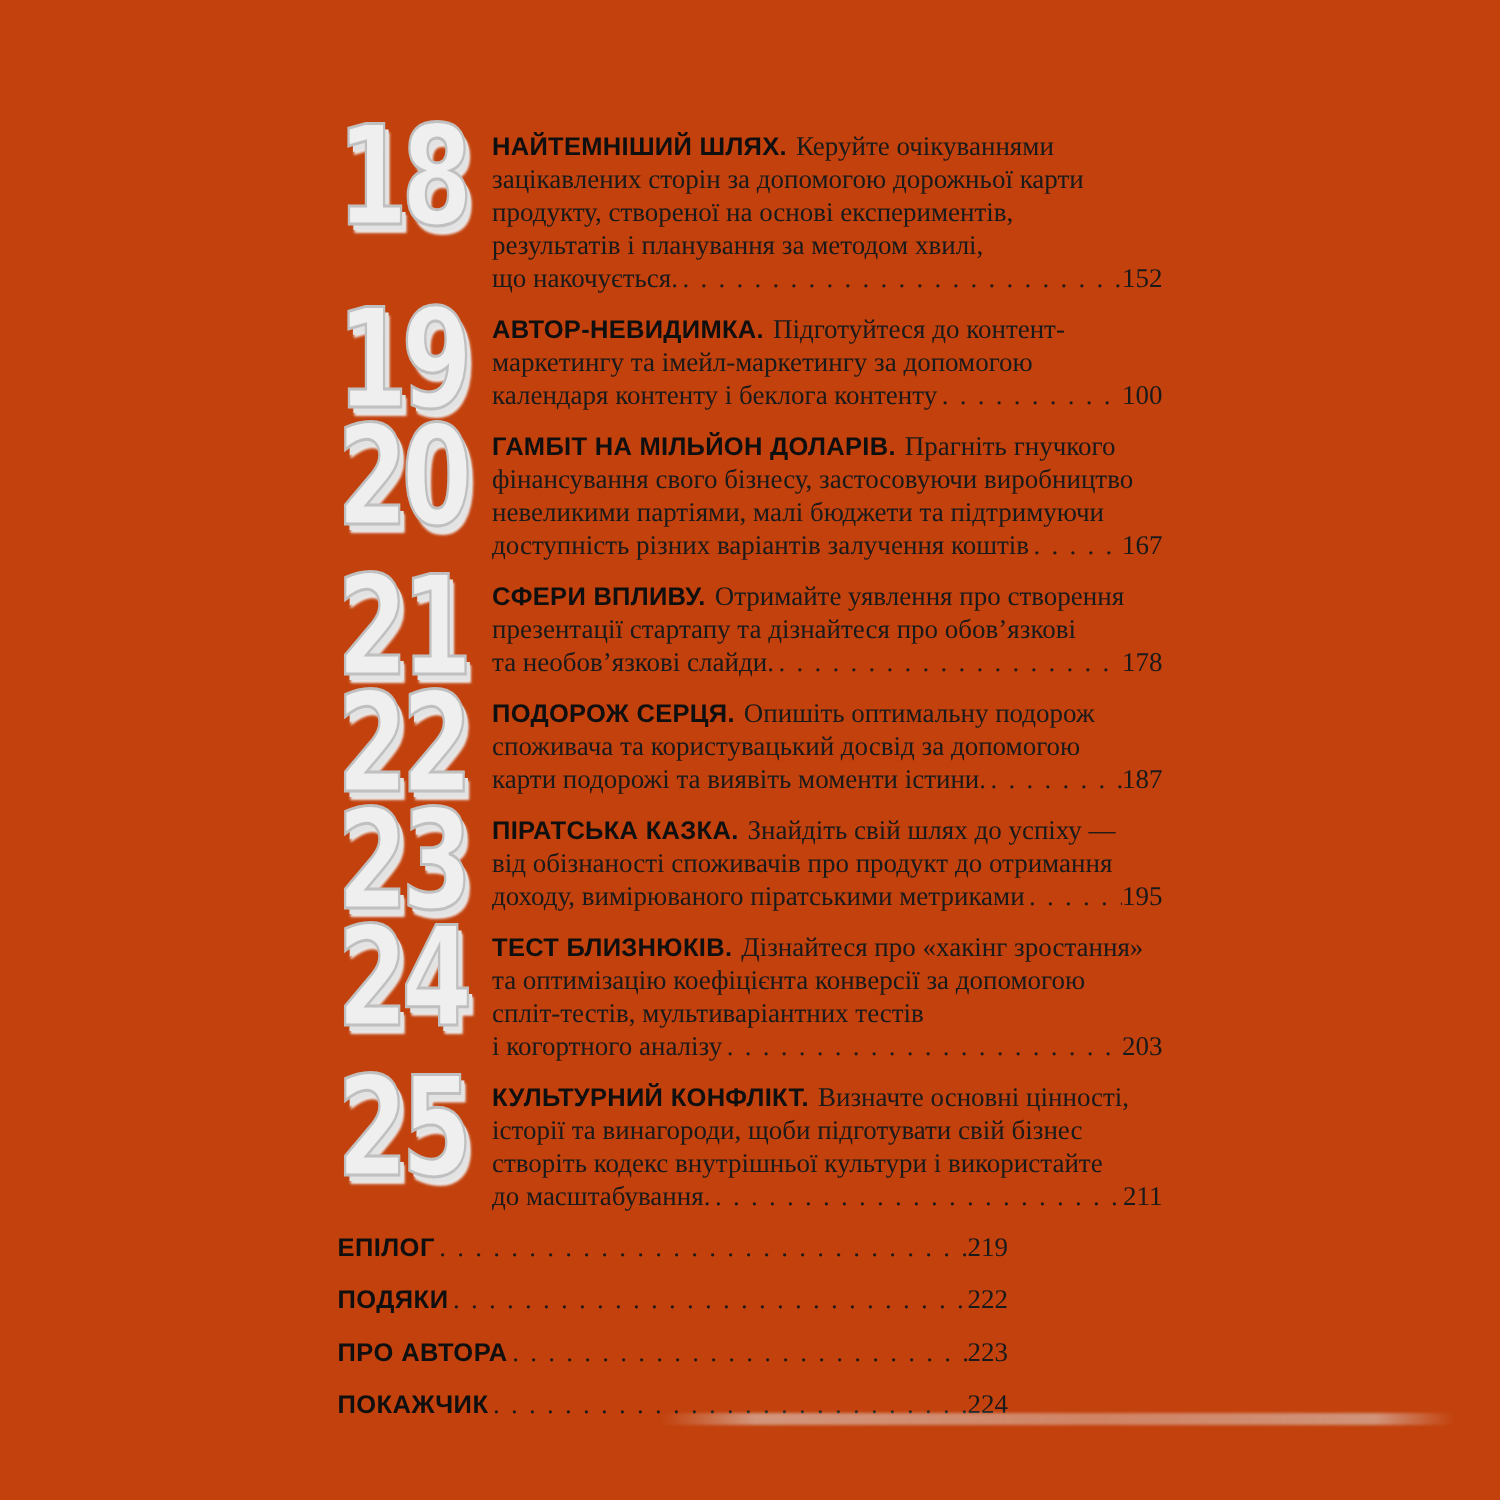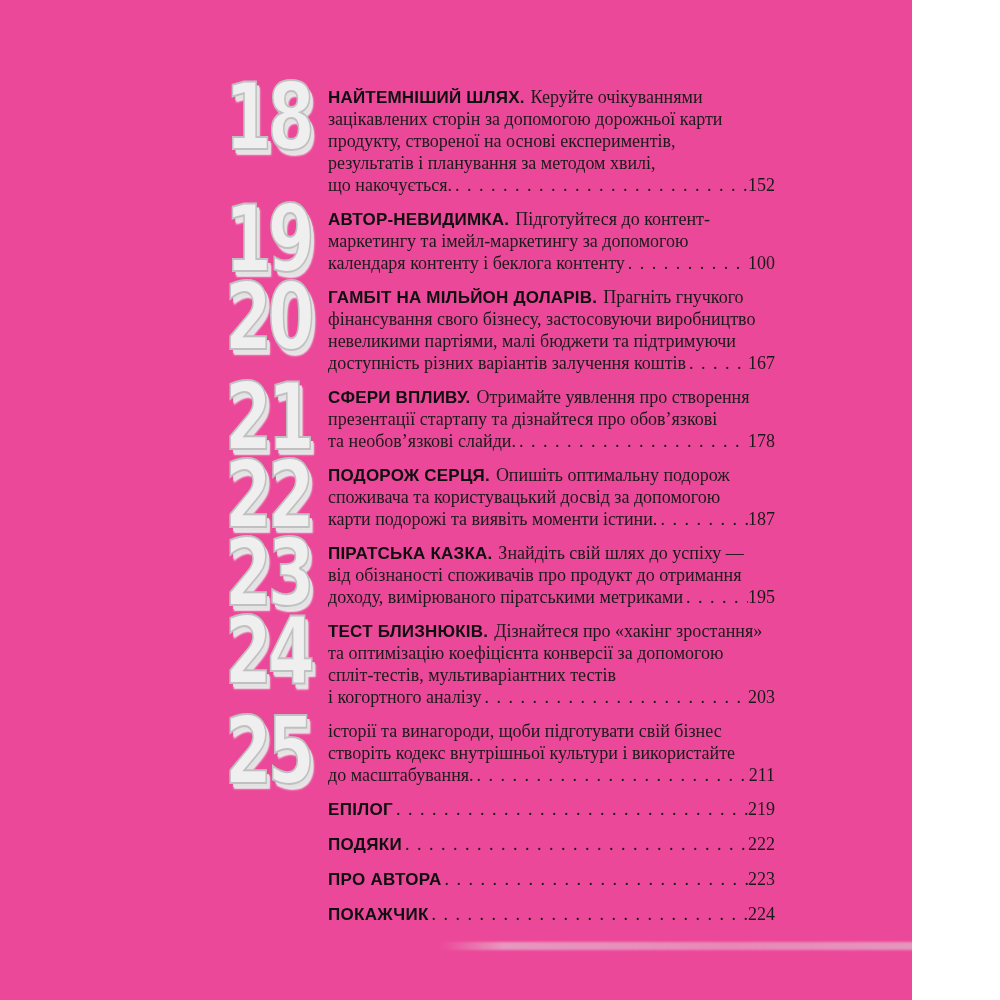--- a/index.html
+++ b/index.html
@@ -2,23 +2,23 @@
 <html><head>
 <meta charset="utf-8">
 <style>
   html, body {
     margin: 0;
     padding: 0;
     background: #ffffff;
   }
   .page {
     position: relative;
-    width: 912px;
+    width: 1000px;
     height: 1000px;
-    background: #ec4899;
+    background: #c2410c;
     overflow: hidden;
     font-family: "Liberation Serif", serif;
     color: #1a1a1a;
   }
   .toc {
     position: absolute;
     left: 225px;
     top: 86px;
     width: 552px;
   }
@@ -76,21 +76,20 @@
     letter-spacing: 1.5px;
     padding: 0 3px;
     color: #1a1a1a;
   }
   .pagenum {
     flex: 0 0 auto;
     font-size: 18px;
     color: #1a1a1a;
   }
   .backmatter {
-    margin-left: 103px;
     margin-top: 4px;
     width: 447px;
   }
   .bm-entry {
     display: flex;
     align-items: baseline;
     height: 22px;
     line-height: 22px;
     margin-bottom: 13px;
     font-size: 18px;
@@ -210,20 +209,21 @@
             <span class="tail">і когортного аналізу</span>
             <span class="leader">. . . . . . . . . . . . . . . . . . . . . . . . . . . . . . . . . . . . . . . . . . . . . . . . . . . . . . . . . . . . . . . . . . . . . . </span>
             <span class="pagenum">203</span>
           </div>
         </div>
   </div>
 
   <div class="entry">
     <div class="num">25</div>
     <div class="body">
+          <div class="line first"><span class="chap-title">КУЛЬТУРНИЙ КОНФЛІКТ.</span><span>Визначте основні цінності,</span></div>
           <div class="line">історії та винагороди, щоби підготувати свій бізнес</div>
           <div class="line">створіть кодекс внутрішньої культури і використайте</div>
           <div class="line last">
             <span class="tail">до масштабування.</span>
             <span class="leader">. . . . . . . . . . . . . . . . . . . . . . . . . . . . . . . . . . . . . . . . . . . . . . . . . . . . . . . . . . . . . . . . . . . . . . </span>
             <span class="pagenum">211</span>
           </div>
         </div>
   </div>
 <div class="backmatter">

